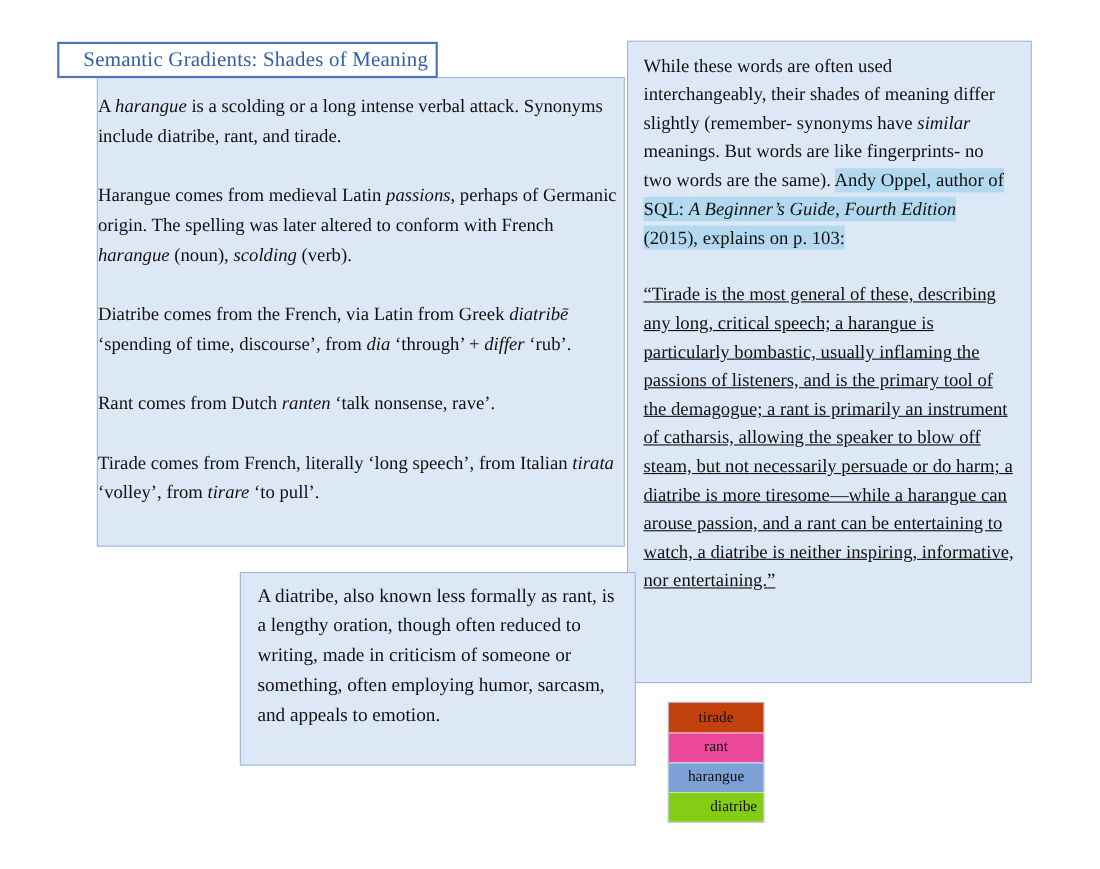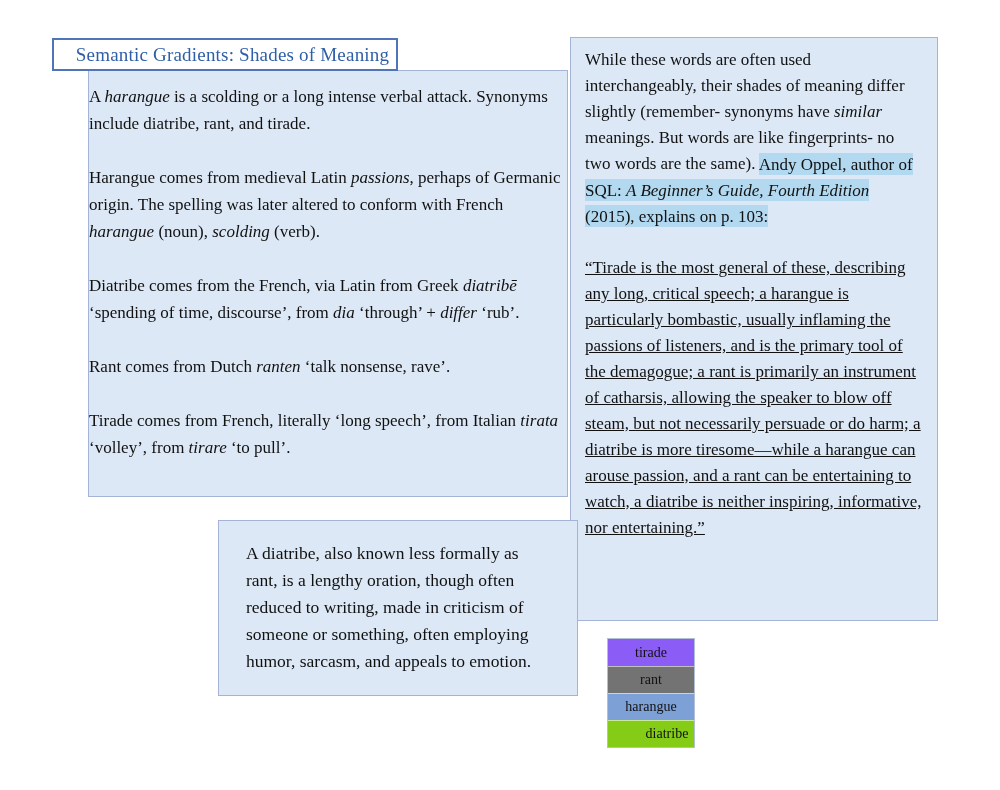--- a/index.html
+++ b/index.html
@@ -72,21 +72,21 @@
   #definition-box {
     left: 218px;
     top: 520px;
     width: 360px;
     height: 176px;
     padding: 7px 15px;
     font-size: 17.5px;
     line-height: 27px;
     z-index: 2;
   }
-  #definition-box p { margin: 12px; }
+  #definition-box p { margin: 0; }
   .hl {
     background: var(--highlight);
     padding: 1.5px 0;
   }
   em { font-style: italic; }
   #gradient-table {
     position: absolute;
     left: 607px;
     top: 638px;
     width: 86px;
@@ -127,19 +127,19 @@
   <div class="note-box" id="explanation-box">
       <p><span>While these words are often used interchangeably, their shades of meaning differ slightly (remember- synonyms have </span><em>similar</em><span> meanings. But words are like fingerprints- no two words are the same). </span><span class="hl">Andy Oppel, author of SQL: </span><em class="hl">A Beginner’s Guide, Fourth Edition</em><span class="hl"> (2015), explains on p. 103:</span></p>
       <p><span>“Tirade is the most general of these, describing any long, critical speech; a harangue is particularly bombastic, usually inflaming the passions of listeners, and is the primary tool of the demagogue; a rant is primarily an instrument of catharsis, allowing the speaker to blow off steam, but not necessarily persuade or do harm; a diatribe is more tiresome—while a harangue can arouse passion, and a rant can be entertaining to watch, a diatribe is neither inspiring, informative, nor entertaining.”</span></p>
     </div>
 
   <div class="note-box" id="definition-box">
       <p><span>A diatribe, also known less formally as rant, is a lengthy oration, though often reduced to writing, made in criticism of someone or something, often employing humor, sarcasm, and appeals to emotion.</span></p>
     </div>
 
   <div id="gradient-table">
-      <div class="grad-row" style="background: #8b5cf6;">tirade</div>
-      <div class="grad-row" style="background: #737373;">rant</div>
+      <div class="grad-row" style="background: #c2410c;">tirade</div>
+      <div class="grad-row" style="background: #ec4899;">rant</div>
       <div class="grad-row" style="background: rgb(125, 160, 214);">harangue</div>
       <div class="grad-row" style="background: #84cc16; padding-left: 32px;">diatribe</div>
     </div>
 
 </div>
 
 </body></html>

